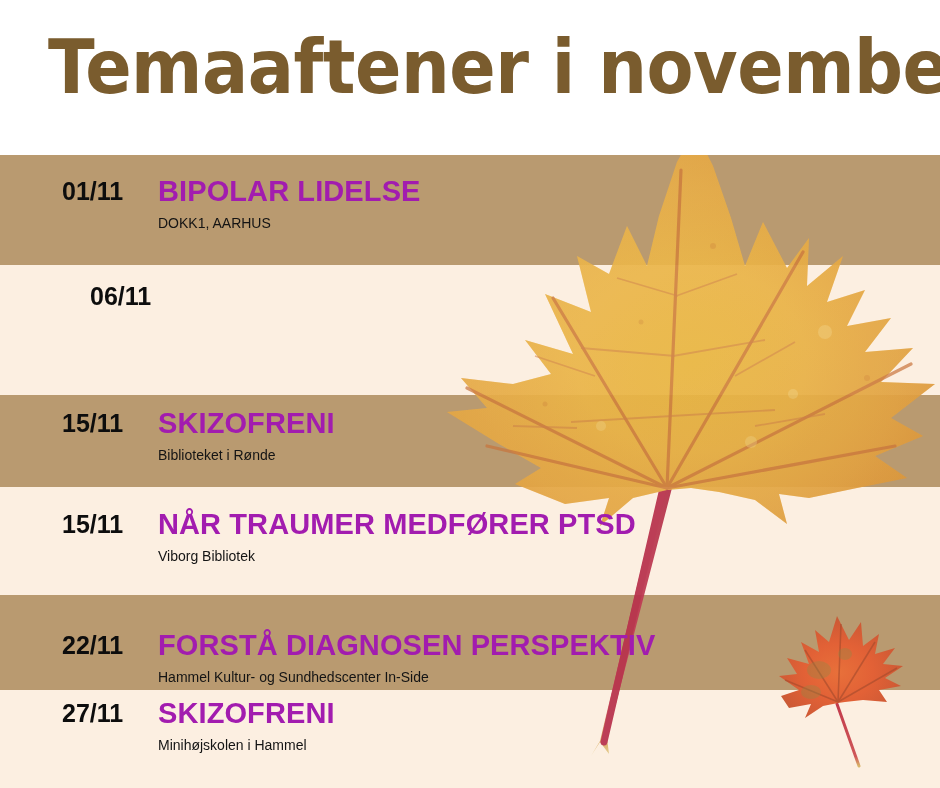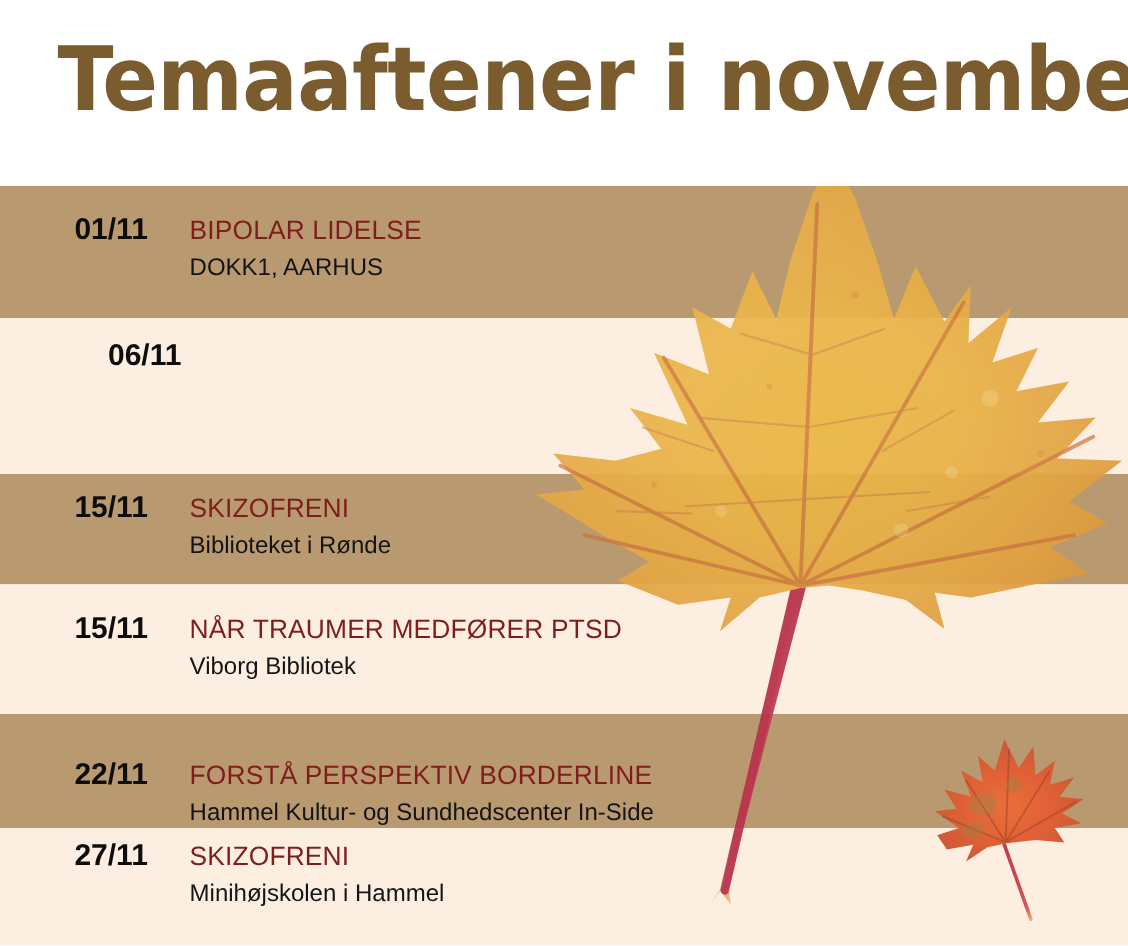--- a/index.html
+++ b/index.html
@@ -79,30 +79,30 @@
     line-height: 30px;
     color: #0d0d0d;
     white-space: nowrap;
   }
   .row-body {
     flex: 1 1 auto;
     min-width: 0;
   }
   .row-title {
     font-family: "Liberation Sans", sans-serif;
-    font-weight: normal;
-    font-size: 22px;
+    font-weight: bold;
+    font-size: 29px;
     line-height: 31px;
     letter-spacing: 0.1px;
-    color: #7f1d1d;
+    color: #a21caf;
   }
   .row-venue {
     font-family: "Liberation Sans", sans-serif;
     font-weight: normal;
-    font-size: 20px;
+    font-size: 14px;
     line-height: 28px;
     color: #141414;
     margin-top: 2px;
   }
 
   
   #big-leaf {
     position: absolute;
     left: 395px;
     top: 126px;
@@ -283,21 +283,21 @@
     <div class="row-date">15/11</div>
     <div class="row-body">
       <div class="row-title">NÅR TRAUMER MEDFØRER PTSD</div>
       <div class="row-venue">Viborg Bibliotek</div>
     </div>
   </div>
 
   <div class="row" style="top:630px;">
     <div class="row-date">22/11</div>
     <div class="row-body">
-      <div class="row-title">FORSTÅ PERSPEKTIV BORDERLINE</div>
+      <div class="row-title">FORSTÅ DIAGNOSEN PERSPEKTIV</div>
       <div class="row-venue">Hammel Kultur- og Sundhedscenter In-Side</div>
     </div>
   </div>
 
   <div class="row" style="top:698px;">
     <div class="row-date">27/11</div>
     <div class="row-body">
       <div class="row-title">SKIZOFRENI</div>
       <div class="row-venue">Minihøjskolen i Hammel</div>
     </div>

